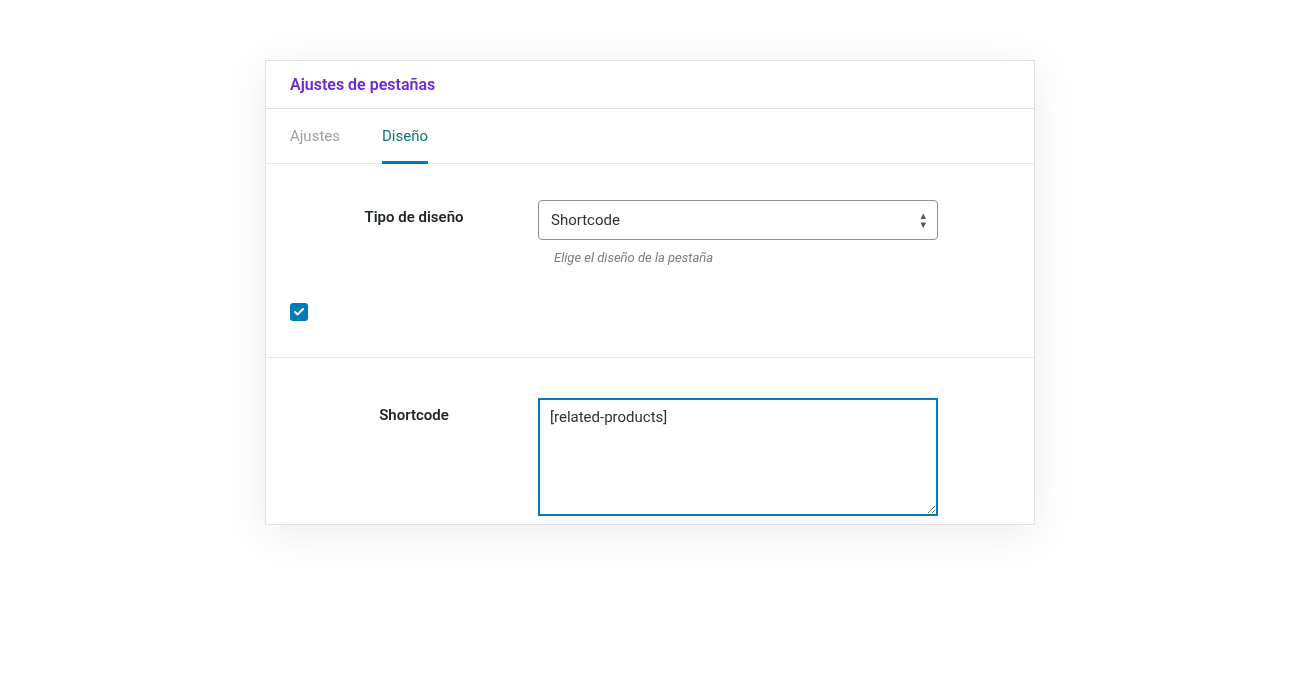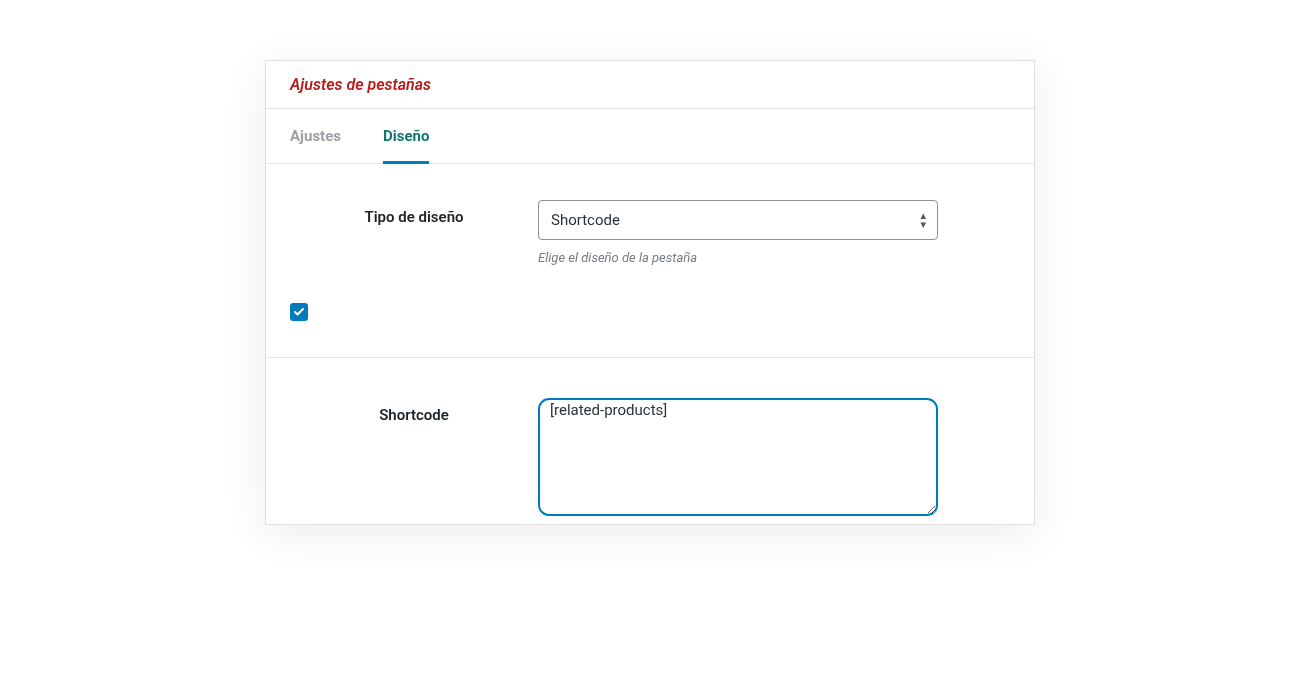--- a/index.html
+++ b/index.html
@@ -18,32 +18,31 @@
       background: #fff;
       border: 1px solid #e0e0e0;
       box-shadow: 0 8px 40px rgba(0,0,0,0.08);
       position: relative;
     }
     .panel-header {
       padding: 14px 24px;
       border-bottom: 1px solid #e0e0e0;
       font-weight: 600;
       font-size: 16px;
-      color: #b91c1c;
-      font-style: italic;
+      color: #6d28d9;
     }
     .tabs {
       display: flex;
       border-bottom: 1px solid #e6e6e6;
       padding: 0 24px;
       gap: 42px;
     }
     .tab {
       padding: 18px 0 16px 0;
-      font-weight: 700;
+      font-weight: 400;
       font-size: 15px;
       color: #9aa0a6;
       cursor: pointer;
       border-bottom: 3px solid transparent;
       margin-bottom: -1px;
     }
     .tab.active {
       color: #0f766e;
       border-bottom-color: #007cba;
     }
@@ -95,20 +94,21 @@
       line-height: 0.7;
       display: flex;
       flex-direction: column;
       gap: 1px;
     }
     .helper {
       font-size: 13px;
       font-style: italic;
       color: #787c82;
       margin-top: 10px;
+      margin-left: 16px;
     }
     .checkbox {
       width: 18px;
       height: 18px;
       border-radius: 3px;
       background: #007cba;
       display: flex;
       align-items: center;
       justify-content: center;
       cursor: pointer;
@@ -119,22 +119,22 @@
     }
     .divider {
       height: 1px;
       background: #e6e6e6;
       margin: 0;
     }
     .textarea {
       width: 100%;
       min-height: 118px;
       border: 2px solid #007cba;
-      border-radius: 11px;
-      padding: 1px 10px;
+      border-radius: 0;
+      padding: 8px 10px;
       font-size: 15px;
       color: #2c3338;
       font-family: inherit;
       resize: both;
       outline: none;
     }
     .section-shortcode {
       padding: 40px 24px 4px 24px;
     }
   </style>

